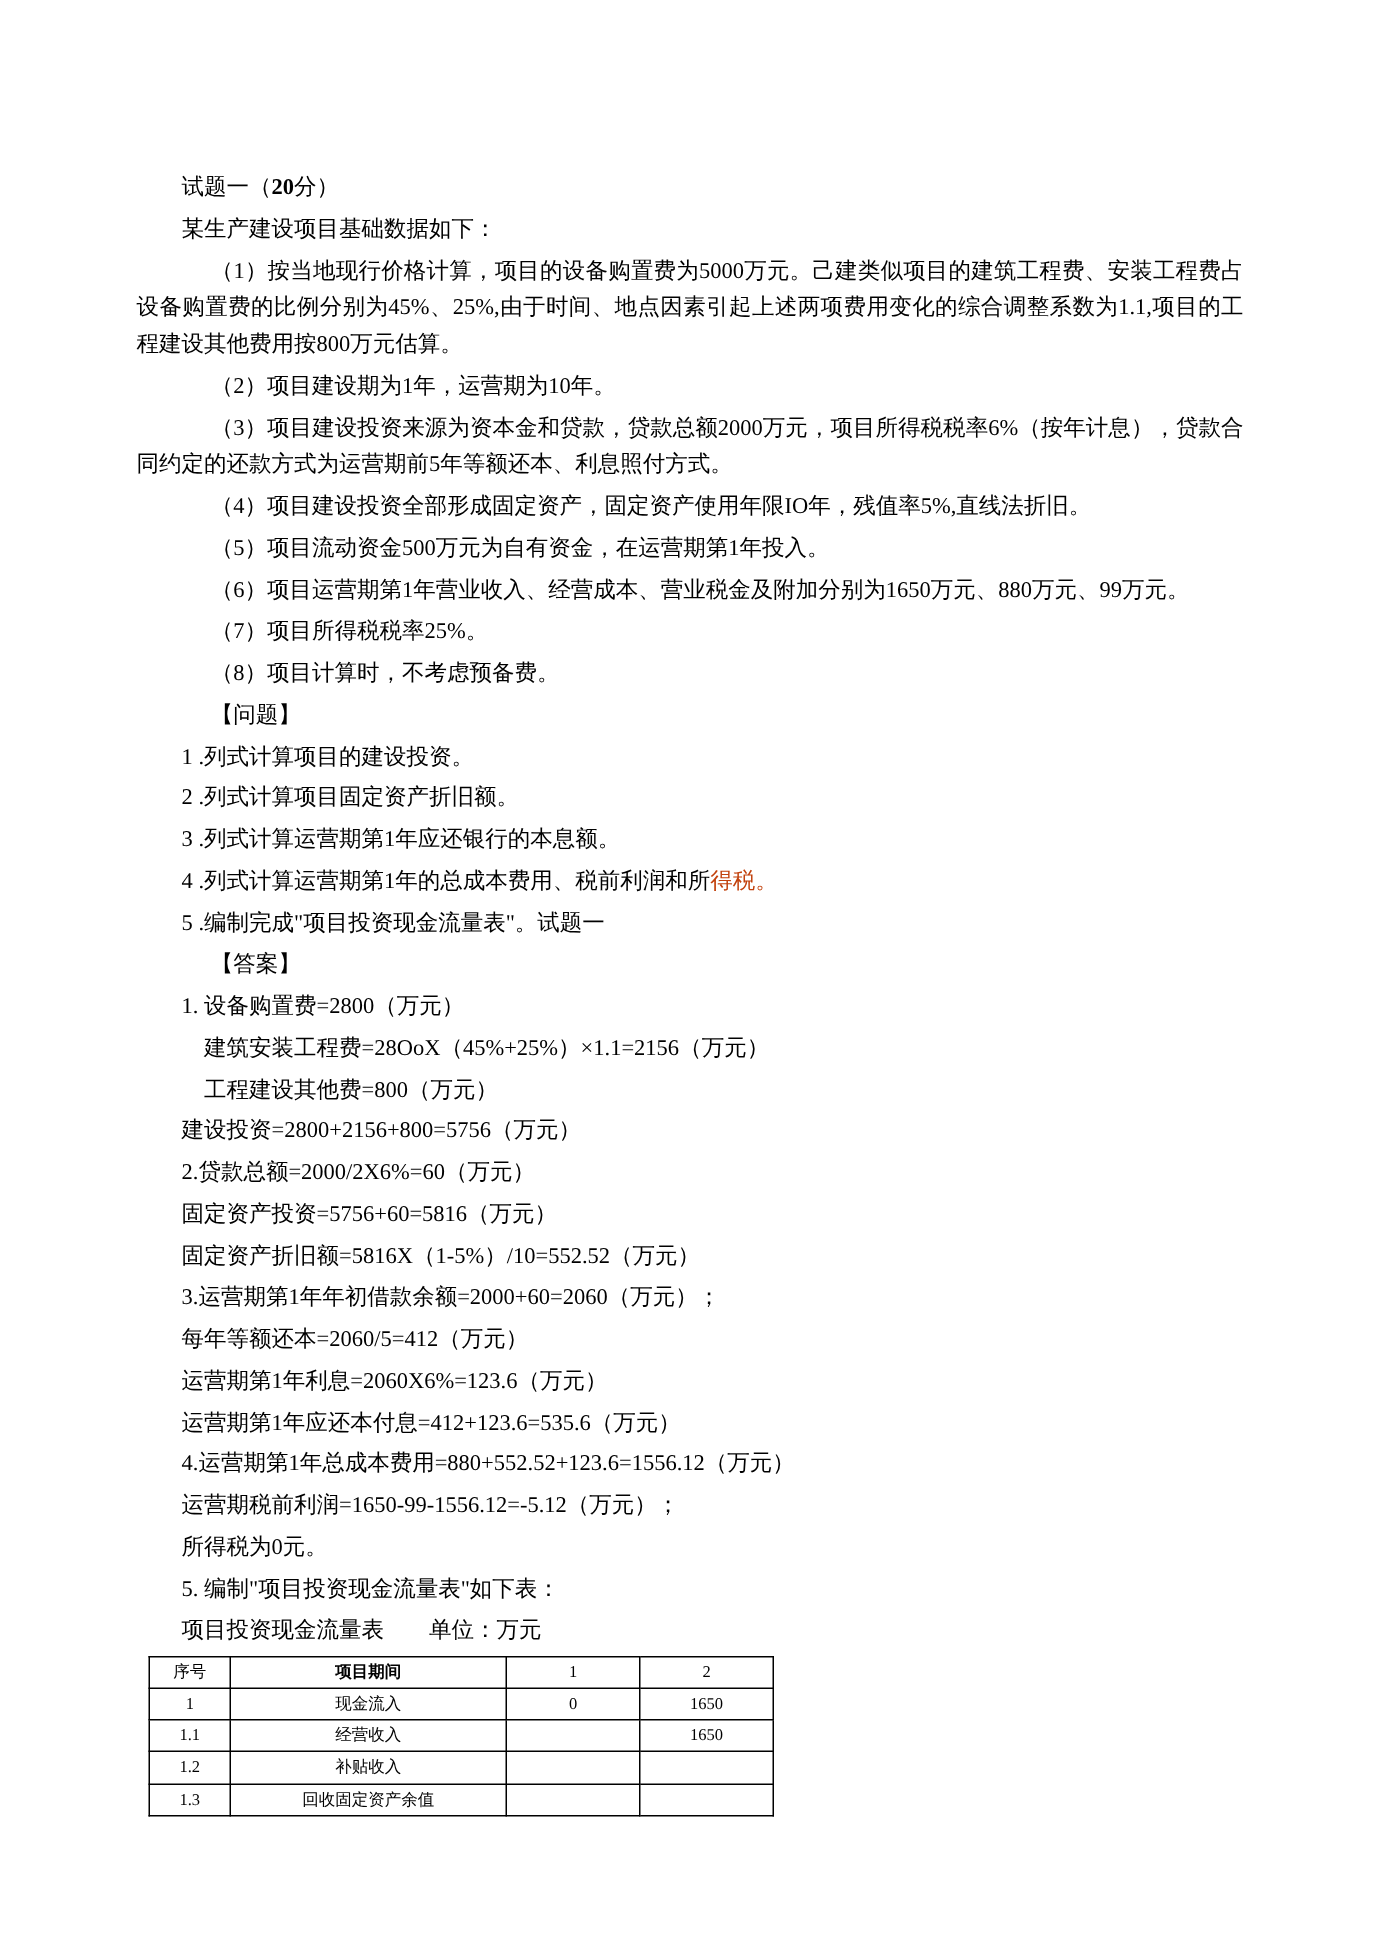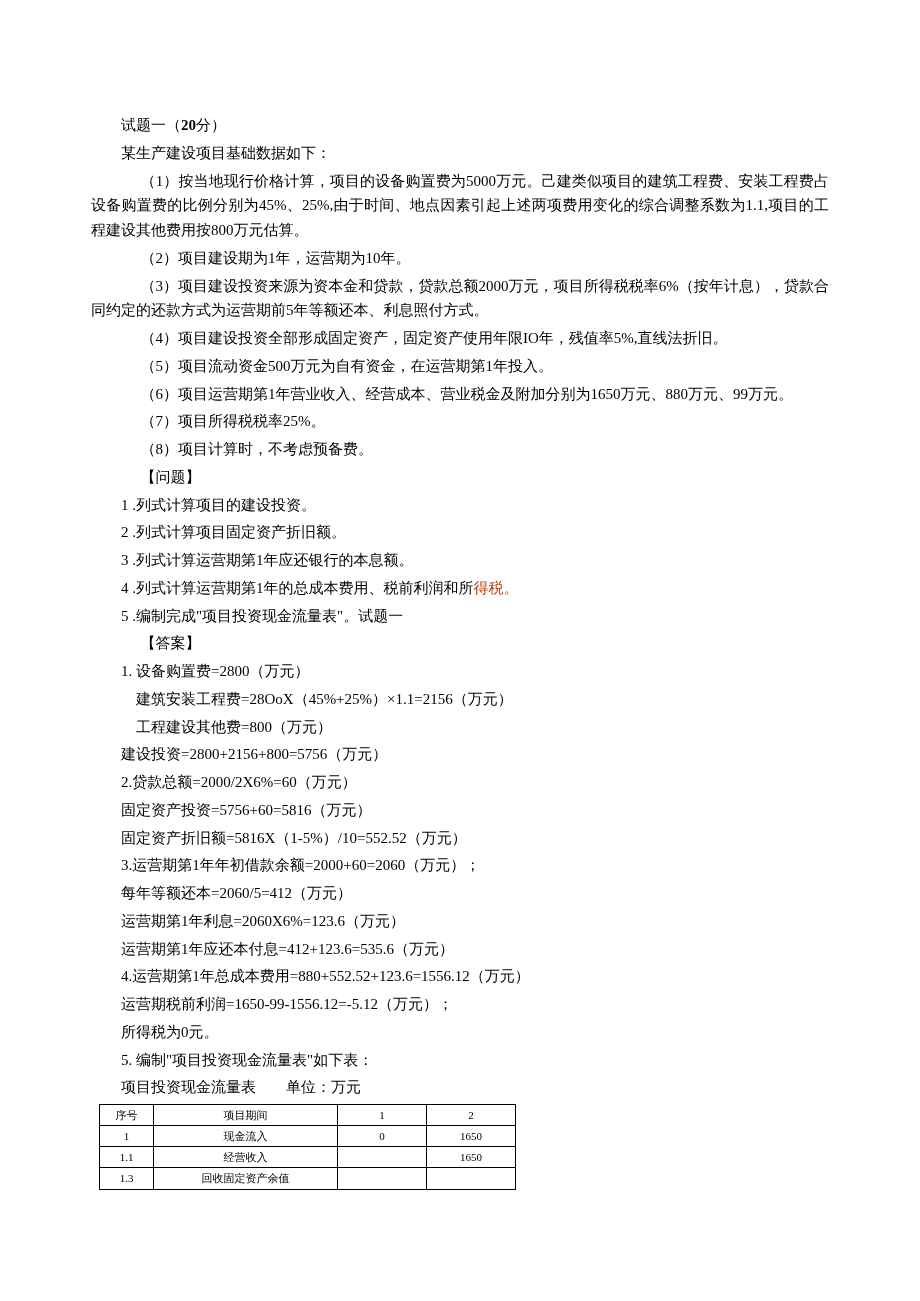--- a/index.html
+++ b/index.html
@@ -151,36 +151,42 @@
   <span>5.</span><span> 编制"项目投资现金流量表"如下表：</span>
 </p>
 <p class="para indent1">
   <span>项目投资现金流量表</span><span>　　</span><span>单位：万元</span>
 </p>
 
 <table class="cashflow">
   <tbody>
       <tr>
     <th class="col-seq">序号</th>
-    <th class="col-item" style="text-align:center;">项目期间</th>
+    <th class="col-item" style="text-align:center;font-weight:bold;">项目期间</th>
     <th class="col-v">1</th>
     <th class="col-v">2</th>
   </tr>
   <tr>
     <td class="col-seq">1</td>
     <td class="col-item">现金流入</td>
     <td class="col-v">0</td>
     <td class="col-v">1650</td>
   </tr>
   <tr>
     <td class="col-seq">1.1</td>
     <td class="col-item">经营收入</td>
     <td class="col-v"></td>
     <td class="col-v">1650</td>
   </tr>
   <tr>
+    <td class="col-seq">1.2</td>
+    <td class="col-item">补贴收入</td>
+    <td class="col-v"></td>
+    <td class="col-v"></td>
+  </tr>
+  <tr>
     <td class="col-seq">1.3</td>
     <td class="col-item">回收固定资产余值</td>
     <td class="col-v"></td>
     <td class="col-v"></td>
   </tr>
 </tbody>
   </table>
 
 </body></html>

